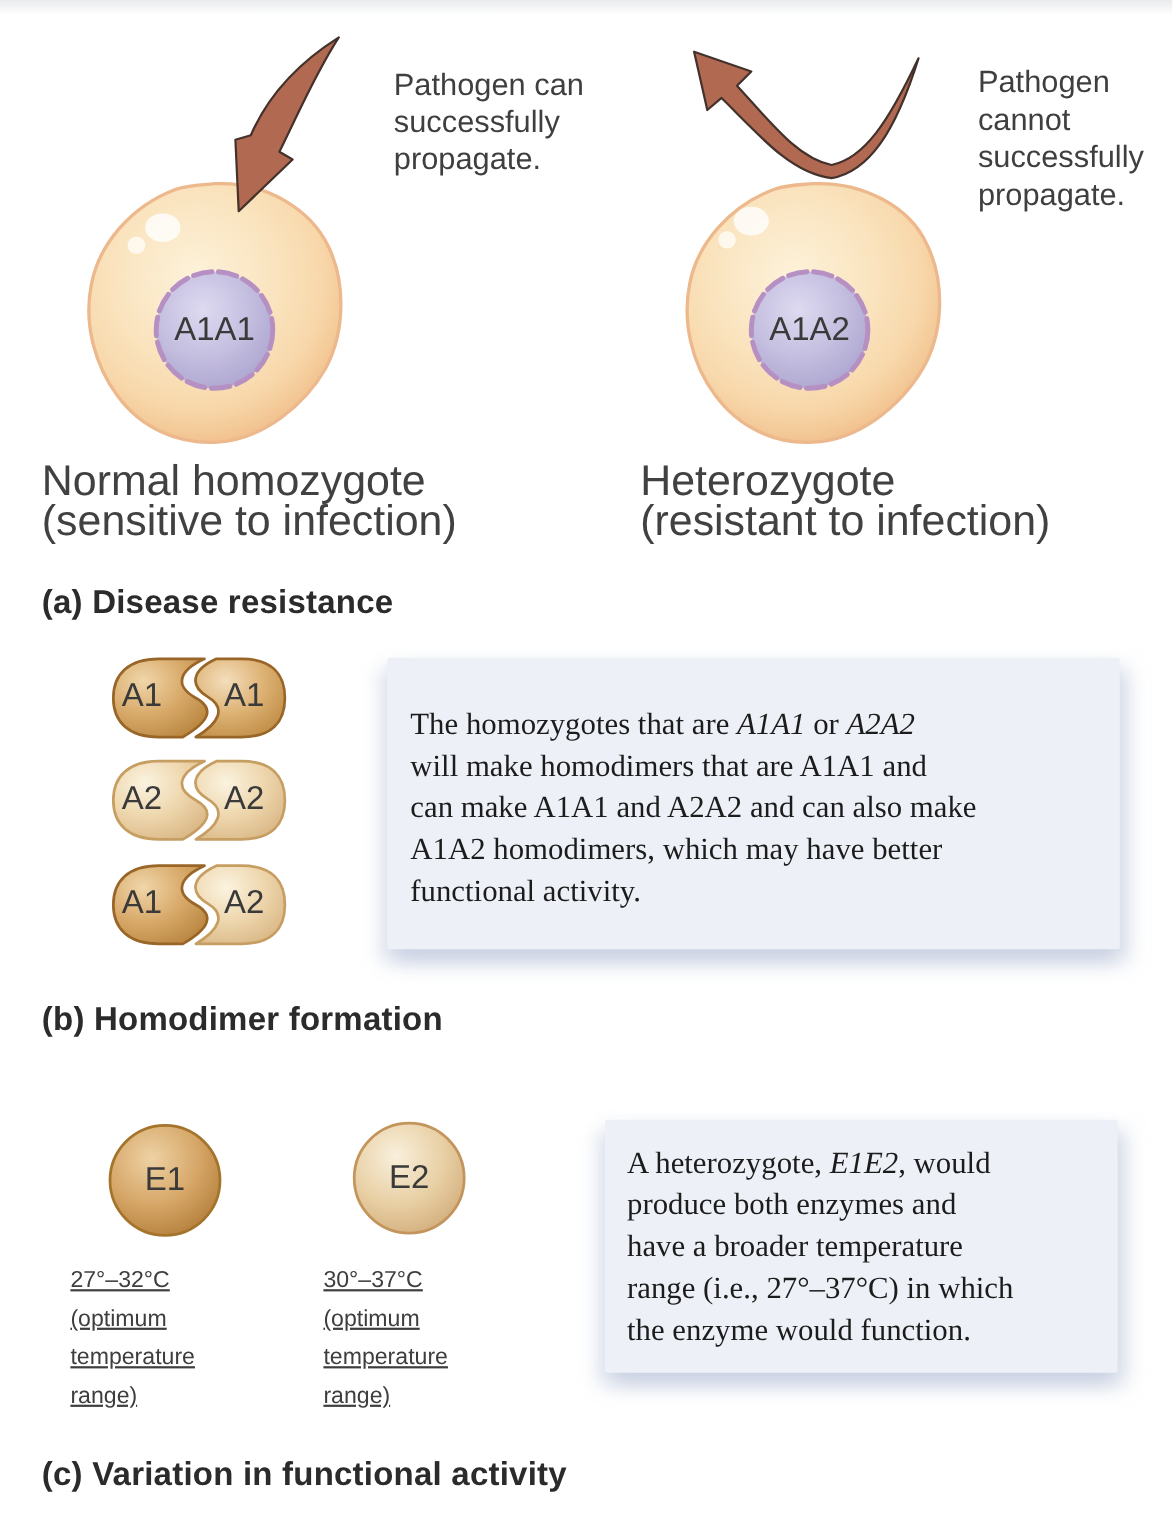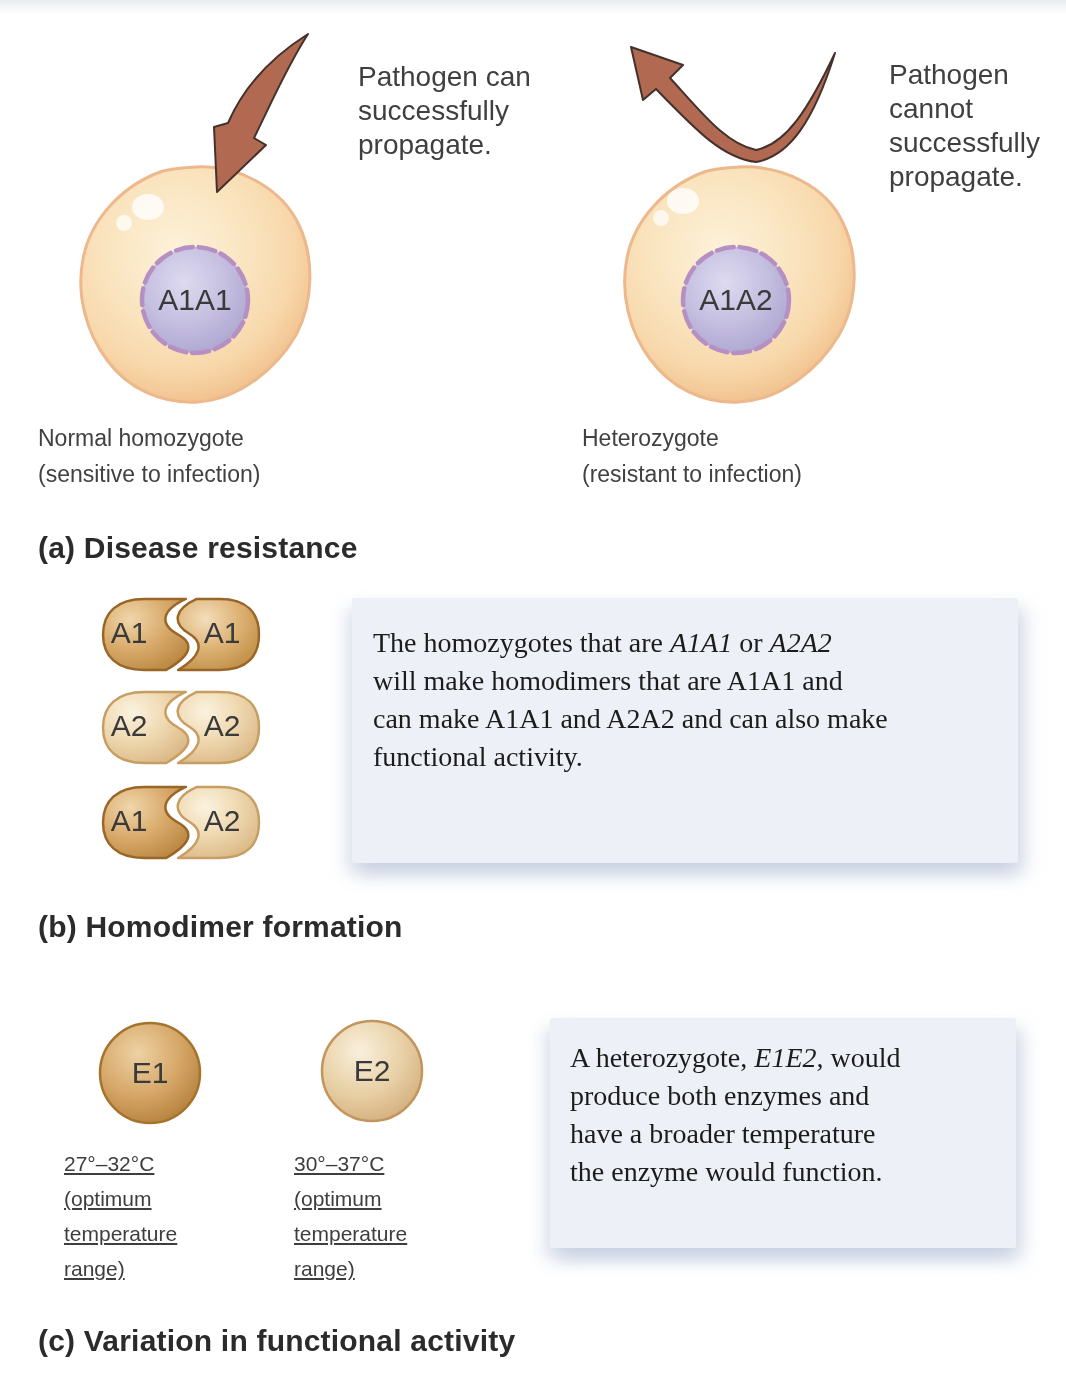--- a/index.html
+++ b/index.html
@@ -4,21 +4,21 @@
 <style>
   html,body{margin:0;padding:0;background:#ffffff;}
   #canvas{
     position:relative;width:1066px;height:1376px;background:#ffffff;overflow:hidden;
     font-family:"Liberation Sans","DejaVu Sans",sans-serif;color:#3e3e3e;
   }
   .abs{position:absolute;}
   .top-fade{left:0;top:0;width:1066px;height:14px;
     background:linear-gradient(#e9ebed,#ffffff);}
   .note{font-size:28px;line-height:34px;color:#3f3f3f;margin-left:28px;}
-  .cell-label{font-size:23px;line-height:36px;color:#414141;}
+  .cell-label{font-size:39px;line-height:36px;color:#414141;}
   .nucleus-label, .piece-label, .enzyme-label{
     font-size:30px;color:#3a3a3a;text-align:center;}
   .caption{font-size:30px;font-weight:700;color:#2b2b2b;letter-spacing:.2px;}
   .temp{font-size:21px;line-height:35px;color:#3e3e3e;text-decoration:underline;}
   .textbox{
     background:#edf1f7;border-radius:2px;
     box-shadow:7px 11px 18px rgba(178,189,214,.55),-7px 11px 16px rgba(178,189,214,.35);
     font-family:"Liberation Serif","DejaVu Serif",serif;
     color:#1c1c1c;font-size:28px;line-height:38px;
   }
@@ -135,24 +135,25 @@
   <div class="abs piece-label" style="left:99px;top:709px;width:60px">A2</div>
   <div class="abs piece-label" style="left:192px;top:709px;width:60px">A2</div>
 
   <svg class="abs" style="left:97px;top:784px" width="168" height="77" viewBox="0 0 170 78">
     <path d="M90 3 L48 3 C20 3,6 17,6 39 C6 61,20 75,48 75 L70 75 C94 61,100 49,82 39 C62 28,66 14,90 3 Z" fill="url(#ga1)" stroke="#996628" stroke-width="2.5" stroke-linejoin="round"></path>
     <path d="M101 3 L124 3 C152 3,164 17,164 39 C164 61,152 75,124 75 L82 75 C104 62,110 48,93 38 C75 27,79 13,101 3 Z" fill="url(#ga2)" stroke="#c79e62" stroke-width="2.5" stroke-linejoin="round"></path>
   </svg>
   <div class="abs piece-label" style="left:99px;top:804px;width:60px">A1</div>
   <div class="abs piece-label" style="left:192px;top:804px;width:60px">A2</div>
 
-  <div class="abs textbox" style="left:352px;top:598px;width:666px;height:265px;padding:26px 0 0 21px;box-sizing:border-box">
+  <div class="abs textbox" style="left:352px;top:598px;width:666px;height:265px;padding:42px 0 0 21px;box-sizing:border-box">
     <div class="rich"><span>The homozygotes that are </span><i>A1A1</i><span> or </span><i>A2A2</i></div>
     <div class="rich"><span>will make homodimers that are A1A1 and</span></div>
     <div class="rich"><span>can make A1A1 and A2A2 and can also make</span></div>
+    <div class="rich"><span>A1A2 homodimers, which may have better</span></div>
     <div class="rich"><span>functional activity.</span></div>
   </div>
 
   <div class="abs caption" style="left:38px;top:910px">(b) Homodimer formation</div>
 
   <svg class="abs" style="left:97px;top:1020px" width="106" height="106" viewBox="0 0 106 106">
     <circle cx="53" cy="53" r="50" fill="url(#ge1)" stroke="#a5742c" stroke-width="2.5"></circle>
   </svg>
   <div class="abs enzyme-label" style="left:120px;top:1056px;width:60px">E1</div>
 
@@ -171,18 +172,19 @@
     <div>30°–37°C</div>
     <div>(optimum</div>
     <div>temperature</div>
     <div>range)</div>
   </div>
 
   <div class="abs textbox" style="left:550px;top:1018px;width:466px;height:230px;padding:21px 0 0 20px;box-sizing:border-box">
     <div class="rich"><span>A heterozygote, </span><i>E1E2</i><span>, would</span></div>
     <div class="rich"><span>produce both enzymes and</span></div>
     <div class="rich"><span>have a broader temperature</span></div>
+    <div class="rich"><span>range (i.e., 27°–37°C) in which</span></div>
     <div class="rich"><span>the enzyme would function.</span></div>
   </div>
 
   <div class="abs caption" style="left:38px;top:1324px">(c) Variation in functional activity</div>
 
 </div>
 
 </body></html>

